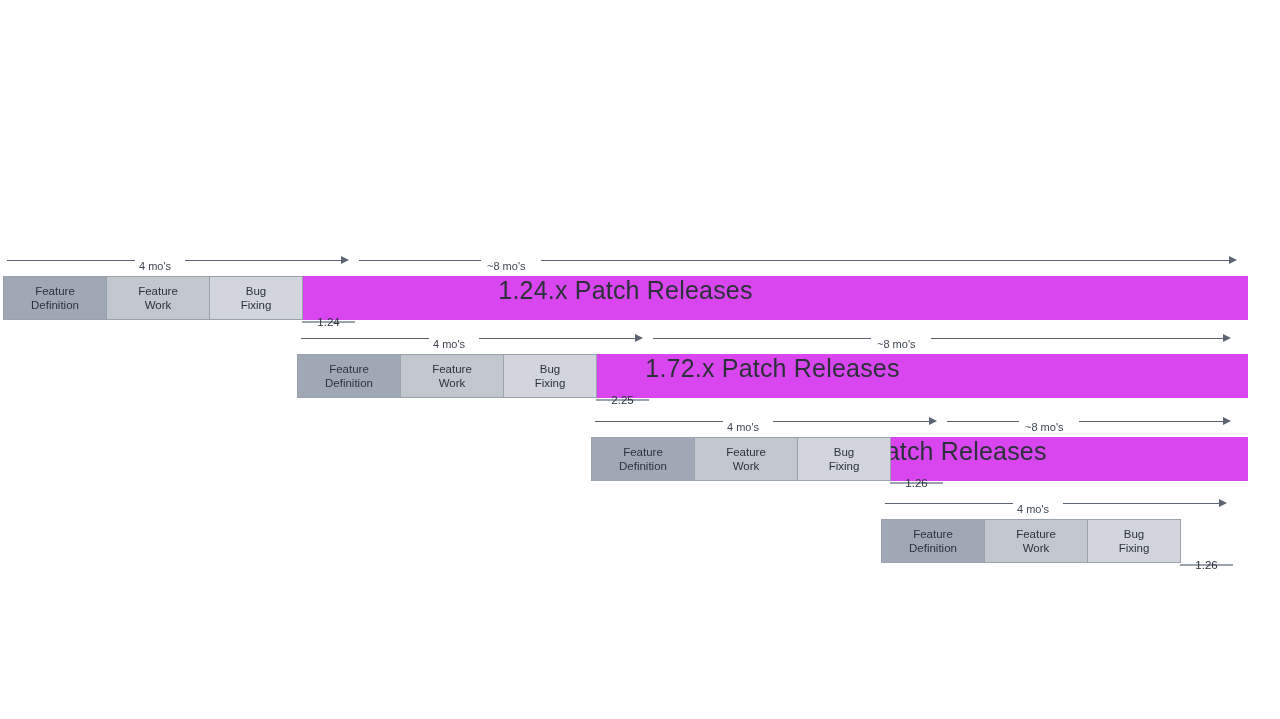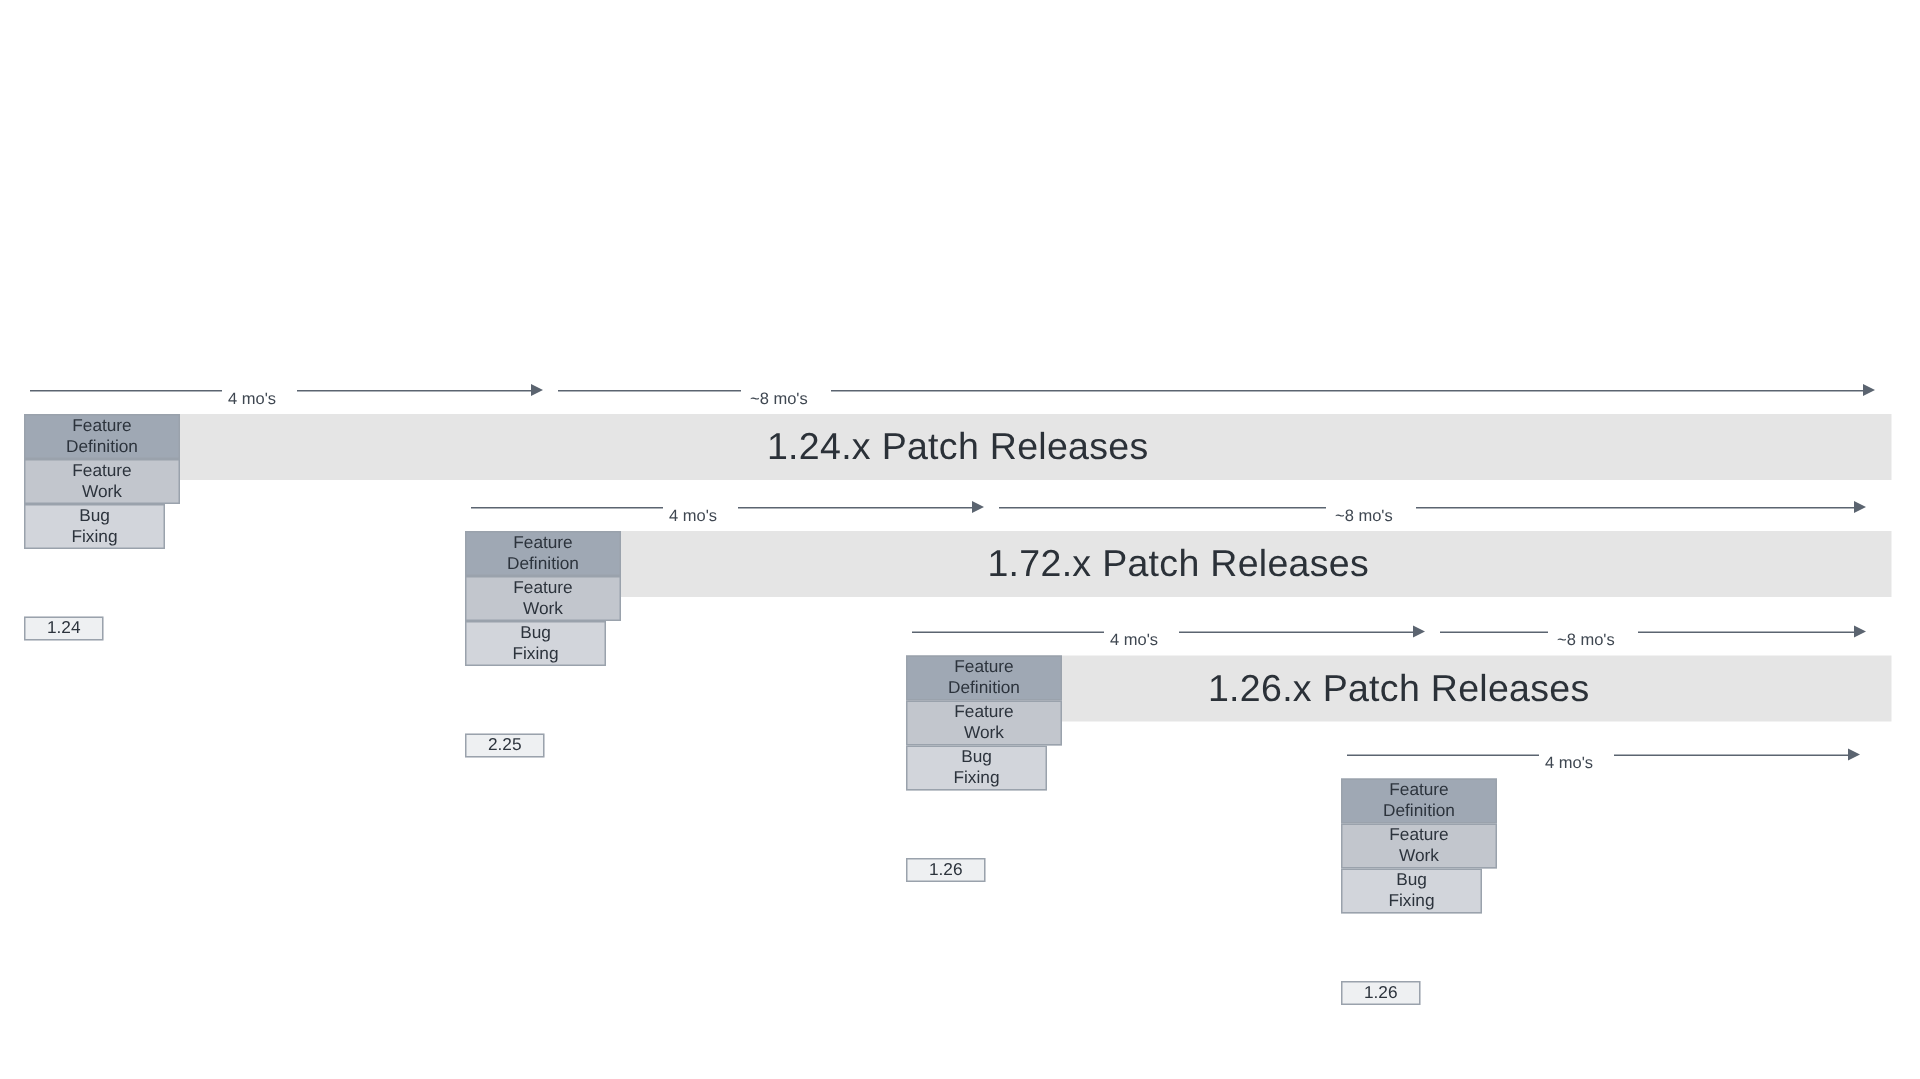--- a/index.html
+++ b/index.html
@@ -11,21 +11,21 @@
     width: 1280px;
     height: 719px;
     position: relative;
     overflow: hidden;
     font-family: "Liberation Sans", sans-serif;
     -webkit-font-smoothing: antialiased;
   }
 
   #canvas {
     position: absolute;
-    left: 16px;
+    left: 3px;
     top: 0;
     width: 1024px;
     height: 719px;
   }
 
   
   .release-row {
     position: absolute;
     height: 0;
   }
@@ -60,21 +60,20 @@
     line-height: 16px;
     letter-spacing: 0px;
   }
 
   
   .phase-bar {
     position: absolute;
     display: flex;
     height: 44px;
     box-sizing: border-box;
-    flex-direction: column;
   }
   .phase {
     box-sizing: border-box;
     border: 1px solid #9aa2ac;
     display: flex;
     align-items: center;
     justify-content: center;
     text-align: center;
     font-size: 11.5px;
     color: #2c333c;
@@ -83,23 +82,22 @@
   }
   .phase-def     { background: #9fa8b4; }
   .phase-work    { background: #c2c6cd; }
   .phase-bug     { background: #d2d5db; }
   .phase-version { background: #eef0f2; font-size: 11.5px; margin-top: 45px; }
 
   
   .patch-band {
     position: absolute;
     height: 44px;
-    background: #e5e5e5;
+    background: #d946ef;
     display: flex;
-    align-items: center;
     justify-content: center;
     box-sizing: border-box;
   }
   .patch-label {
     font-size: 25px;
     color: #2b3138;
     white-space: nowrap;
     letter-spacing: 0.2px;
     font-weight: 400;
   }

